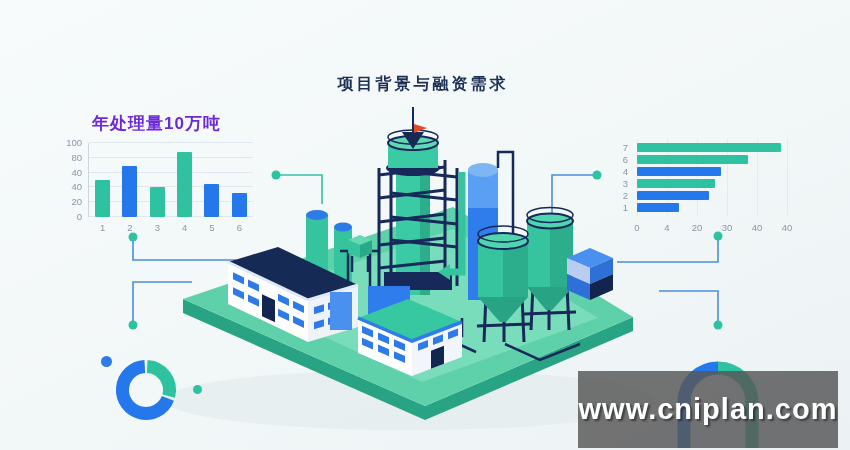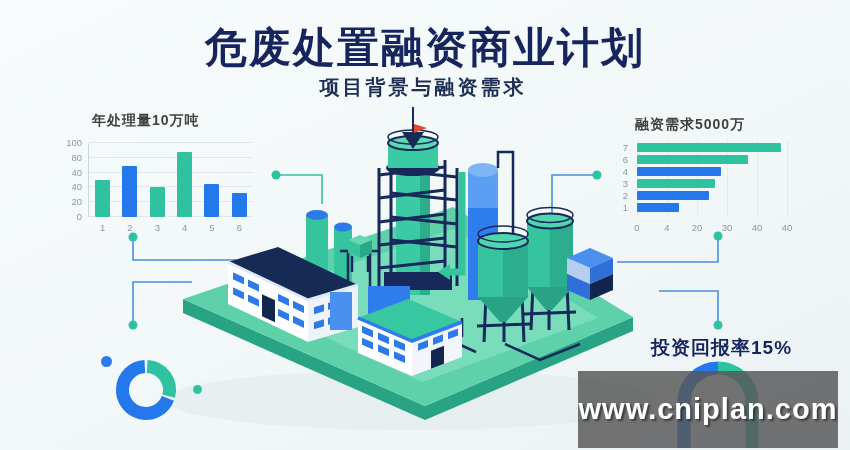--- a/index.html
+++ b/index.html
@@ -9,24 +9,24 @@
     background:linear-gradient(155deg,#f7fbfc 0%,#f2f7f8 55%,#ecf2f4 100%);
   }
   .stage{position:relative;width:850px;height:450px;overflow:hidden;}
   svg.layer{position:absolute;left:0;top:0;}
   .title{
     position:absolute;left:0;top:26px;width:850px;text-align:center;
     font-size:42px;font-weight:900;color:#17255e;letter-spacing:2px;line-height:1.05;
   }
   .subtitle{
     position:absolute;left:0;top:74px;width:846px;text-align:center;
-    font-size:20px;font-weight:700;color:#1d2f55;letter-spacing:3px;
+    font-size:16px;font-weight:700;color:#1d2f55;letter-spacing:3px;
   }
   .panel{position:absolute;}
-  .chart-title{font-size:14px;font-weight:800;color:#404040;letter-spacing:1px;}
+  .chart-title{font-size:17px;font-weight:800;color:#6d28d9;letter-spacing:1px;}
   .p-throughput{left:58px;top:112px;width:215px;height:125px;}
   .p-throughput .chart-title{margin-left:34px;}
   .vbar-plot{position:absolute;left:30px;top:31px;width:164px;height:74px;
     border-left:1px solid #ccd6de;}
   .grid-h{position:absolute;left:0;right:0;height:1px;background:#e0e7ee;}
   .ytick{position:absolute;left:-7px;transform:translateX(-100%);font-size:9.5px;color:#8a97a6;}
   .bar-row{position:absolute;left:0;top:0;width:100%;height:100%;display:flex;justify-content:space-around;}
   .bar-slot{position:relative;width:16px;height:100%;display:flex;align-items:flex-end;justify-content:center;}
   .vbar{width:15px;border-radius:1px;}
   .xlab{position:absolute;bottom:-16px;font-size:9.5px;color:#8a97a6;}
@@ -227,21 +227,20 @@
             <rect x="21" y="5" width="10" height="7"></rect>
             <rect x="36" y="5" width="10" height="7"></rect>
         </g>
         <rect x="19" y="17" width="13" height="18" fill="#13264f"></rect>
       </g>
       <polygon points="358,318 408,299 462,322 412,341" fill="#37c7a1"></polygon>
       <path d="M358,318 L412,341 L462,322" fill="none" stroke="#2f7ded" stroke-width="3.5"></path>
     </g>
   </svg>
 
-  <div class="title">危废处置融资商业计划</div>
   <div class="subtitle">项目背景与融资需求</div>
 
   <div class="panel p-throughput" style="z-index:3">
     <div class="chart-title">年处理量10万吨</div>
     <div class="vbar-plot">
         <div class="grid-h" style="bottom: 0px;"></div>
         <div class="ytick" style="bottom: -5px;">0</div>
         <div class="grid-h" style="bottom: 14.8px;"></div>
         <div class="ytick" style="bottom: 9.8px;">20</div>
         <div class="grid-h" style="bottom: 29.6px;"></div>
@@ -275,21 +274,20 @@
           </div>
           <div class="bar-slot">
             <div class="vbar" style="height: 24.42px; background: rgb(36, 120, 236);"></div>
             <div class="xlab">6</div>
           </div>
         </div>
       </div>
   </div>
 
   <div class="panel p-financing" style="z-index:3">
-    <div class="chart-title">融资需求5000万</div>
     <div class="hbar-plot">
         <div class="grid-v" style="left: 23px;"></div>
         <div class="xtick2" style="left: 23px;">0</div>
         <div class="grid-v" style="left: 53px;"></div>
         <div class="xtick2" style="left: 53px;">4</div>
         <div class="grid-v" style="left: 83px;"></div>
         <div class="xtick2" style="left: 83px;">20</div>
         <div class="grid-v" style="left: 113px;"></div>
         <div class="xtick2" style="left: 113px;">30</div>
         <div class="grid-v" style="left: 143px;"></div>
@@ -311,21 +309,20 @@
       </div>
   </div>
 
   <div class="donut-wrap" style="z-index:3"><svg width="92" height="92" viewBox="0 0 92 92">
         <path d="M 47.2 22.5 A 23.5 23.5 0 0 1 68.7 52.1" fill="none" stroke="#2fc2a0" stroke-width="13"></path>
         <path d="M 67.9 54.4 A 23.5 23.5 0 1 1 44.8 22.5" fill="none" stroke="#2478ec" stroke-width="13"></path>
       </svg></div>
   <div class="dot dot-blue" style="z-index:3"></div>
   <div class="dot dot-teal-r" style="z-index:3"></div>
 
-  <div class="roi-label" style="z-index:3">投资回报率15%</div>
   <div class="ring-wrap" style="z-index:3"><svg width="120" height="95" viewBox="0 0 120 95">
         <path d="M 24 93 L 24 47 A 34 34 0 0 1 58 13" fill="none" stroke="#2478ec" stroke-width="13"></path>
         <path d="M 58 13 A 34 34 0 0 1 92 47 L 92 93" fill="none" stroke="#2fc2a0" stroke-width="13"></path>
       </svg></div>
 
   <div class="watermark">
     <span>www.cniplan.com</span>
   </div>
 </div>
 

